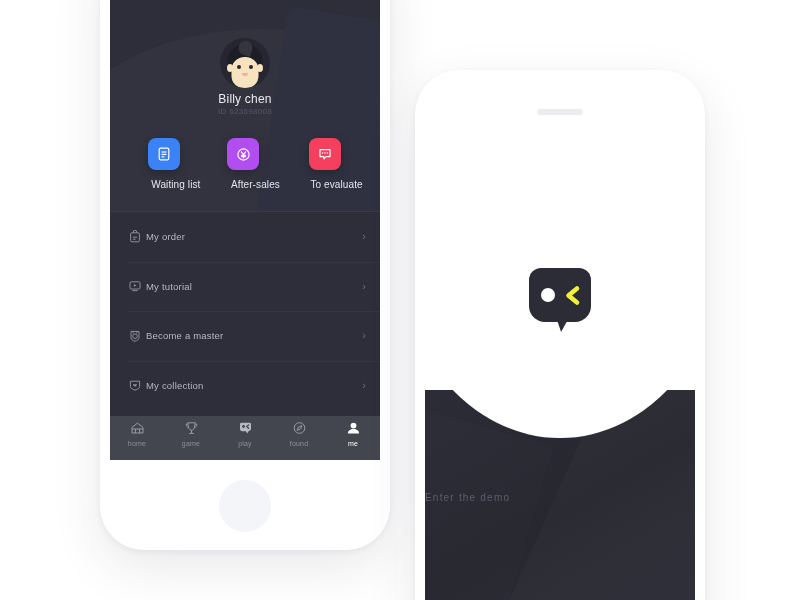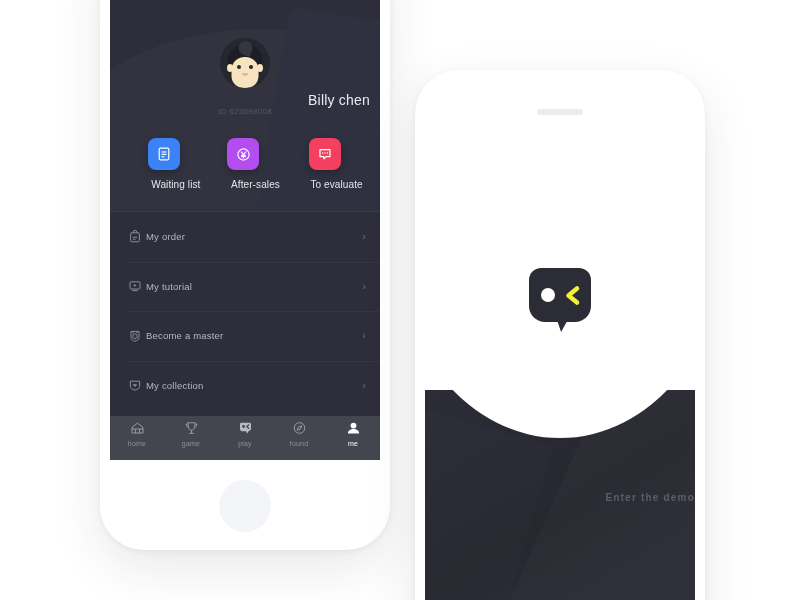--- a/index.html
+++ b/index.html
@@ -60,22 +60,22 @@
     content:""; position:absolute; left:11px; top:-3px; width:14px; height:14px;
     background:#34353f; border-radius:50% 50% 0 50%; transform:rotate(18deg);
   }
   .av-ear{position:absolute;top:26px;width:6px;height:8px;border-radius:50%;background:#f7e3bd;}
   .av-ear.l{left:7px;} .av-ear.r{right:7px;}
   .av-eye{position:absolute;top:27px;width:4px;height:4px;border-radius:50%;background:#262733;}
   .av-eye.l{left:17px;} .av-eye.r{right:17px;}
   .av-mouth{position:absolute;left:50%;top:35px;transform:translateX(-50%);width:6px;height:3px;border-radius:0 0 4px 4px;background:#e8b4a0;}
 
   .uname{
-    position:absolute; left:0; right:10px; top:92px; text-align:right;
-    color:#e9eaf0; font-size:14px; letter-spacing:.2px;
+    position:absolute; left:0; right:0; top:92px; text-align:center;
+    color:#e9eaf0; font-size:12px; letter-spacing:.2px;
   }
   .uid{
     position:absolute; left:0; right:0; top:107px; text-align:center;
     color:#55566a; font-size:8px; letter-spacing:.3px;
   }
 
   
   .quick{
     position:absolute; left:0; right:0; top:138px;
     display:flex; justify-content:space-around; padding:0 14px;
@@ -162,22 +162,22 @@
   .dark-sheet .slash2{
     position:absolute;left:-60px;top:30px;width:150px;height:300px;
     background:rgba(255,255,255,.012);transform:rotate(16deg);
   }
   .arc{
     position:absolute;left:50%;transform:translateX(-50%);
     top:-152px;width:330px;height:200px;background:#ffffff;
     border-radius:0 0 50% 50% / 0 0 100% 100%;
   }
   .demo-txt{
-    position:absolute;left:0;right:0;top:102px;text-align:right;
-    color:#5c5d6c;font-size:10px;letter-spacing:1.2px;cursor:pointer;font-weight:bold;
+    position:absolute;left:0;right:0;top:102px;text-align:left;
+    color:#5c5d6c;font-size:10px;letter-spacing:1.2px;cursor:pointer;
   }
 </style>
 </head>
 <body>
 
 <div class="stage">
 
   <div class="phone-left">
     <div class="screen-left">
 

